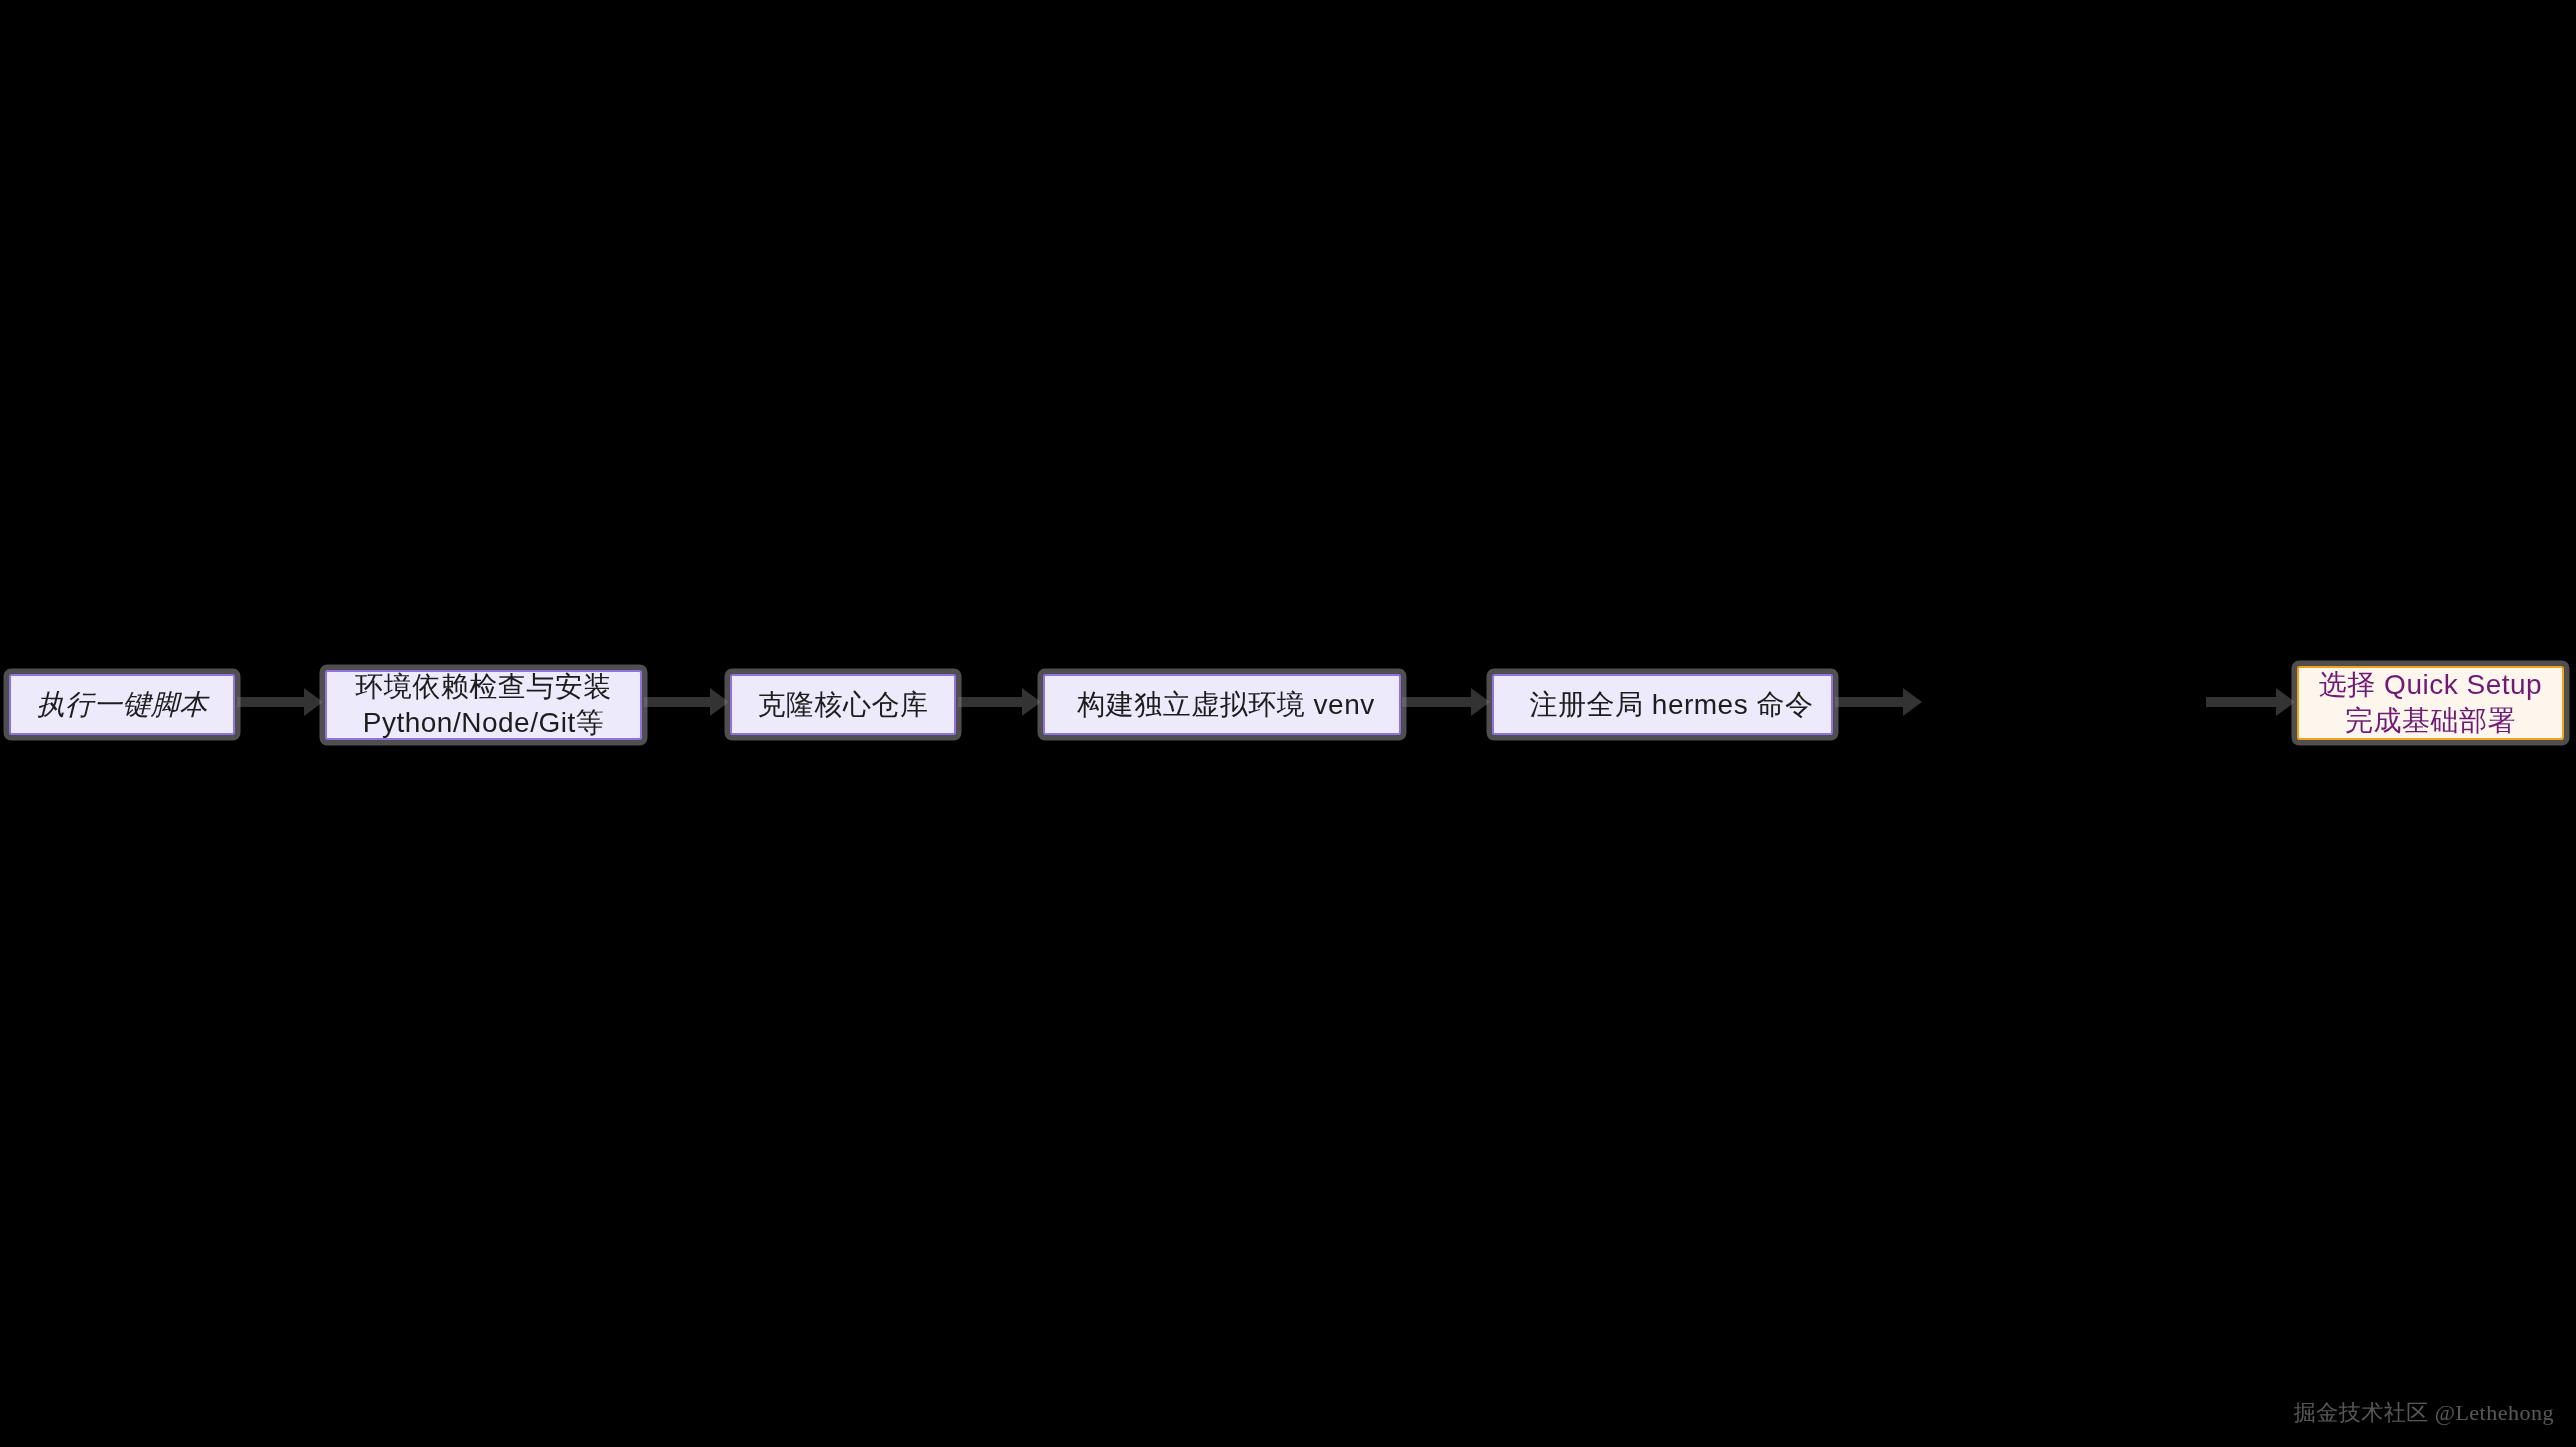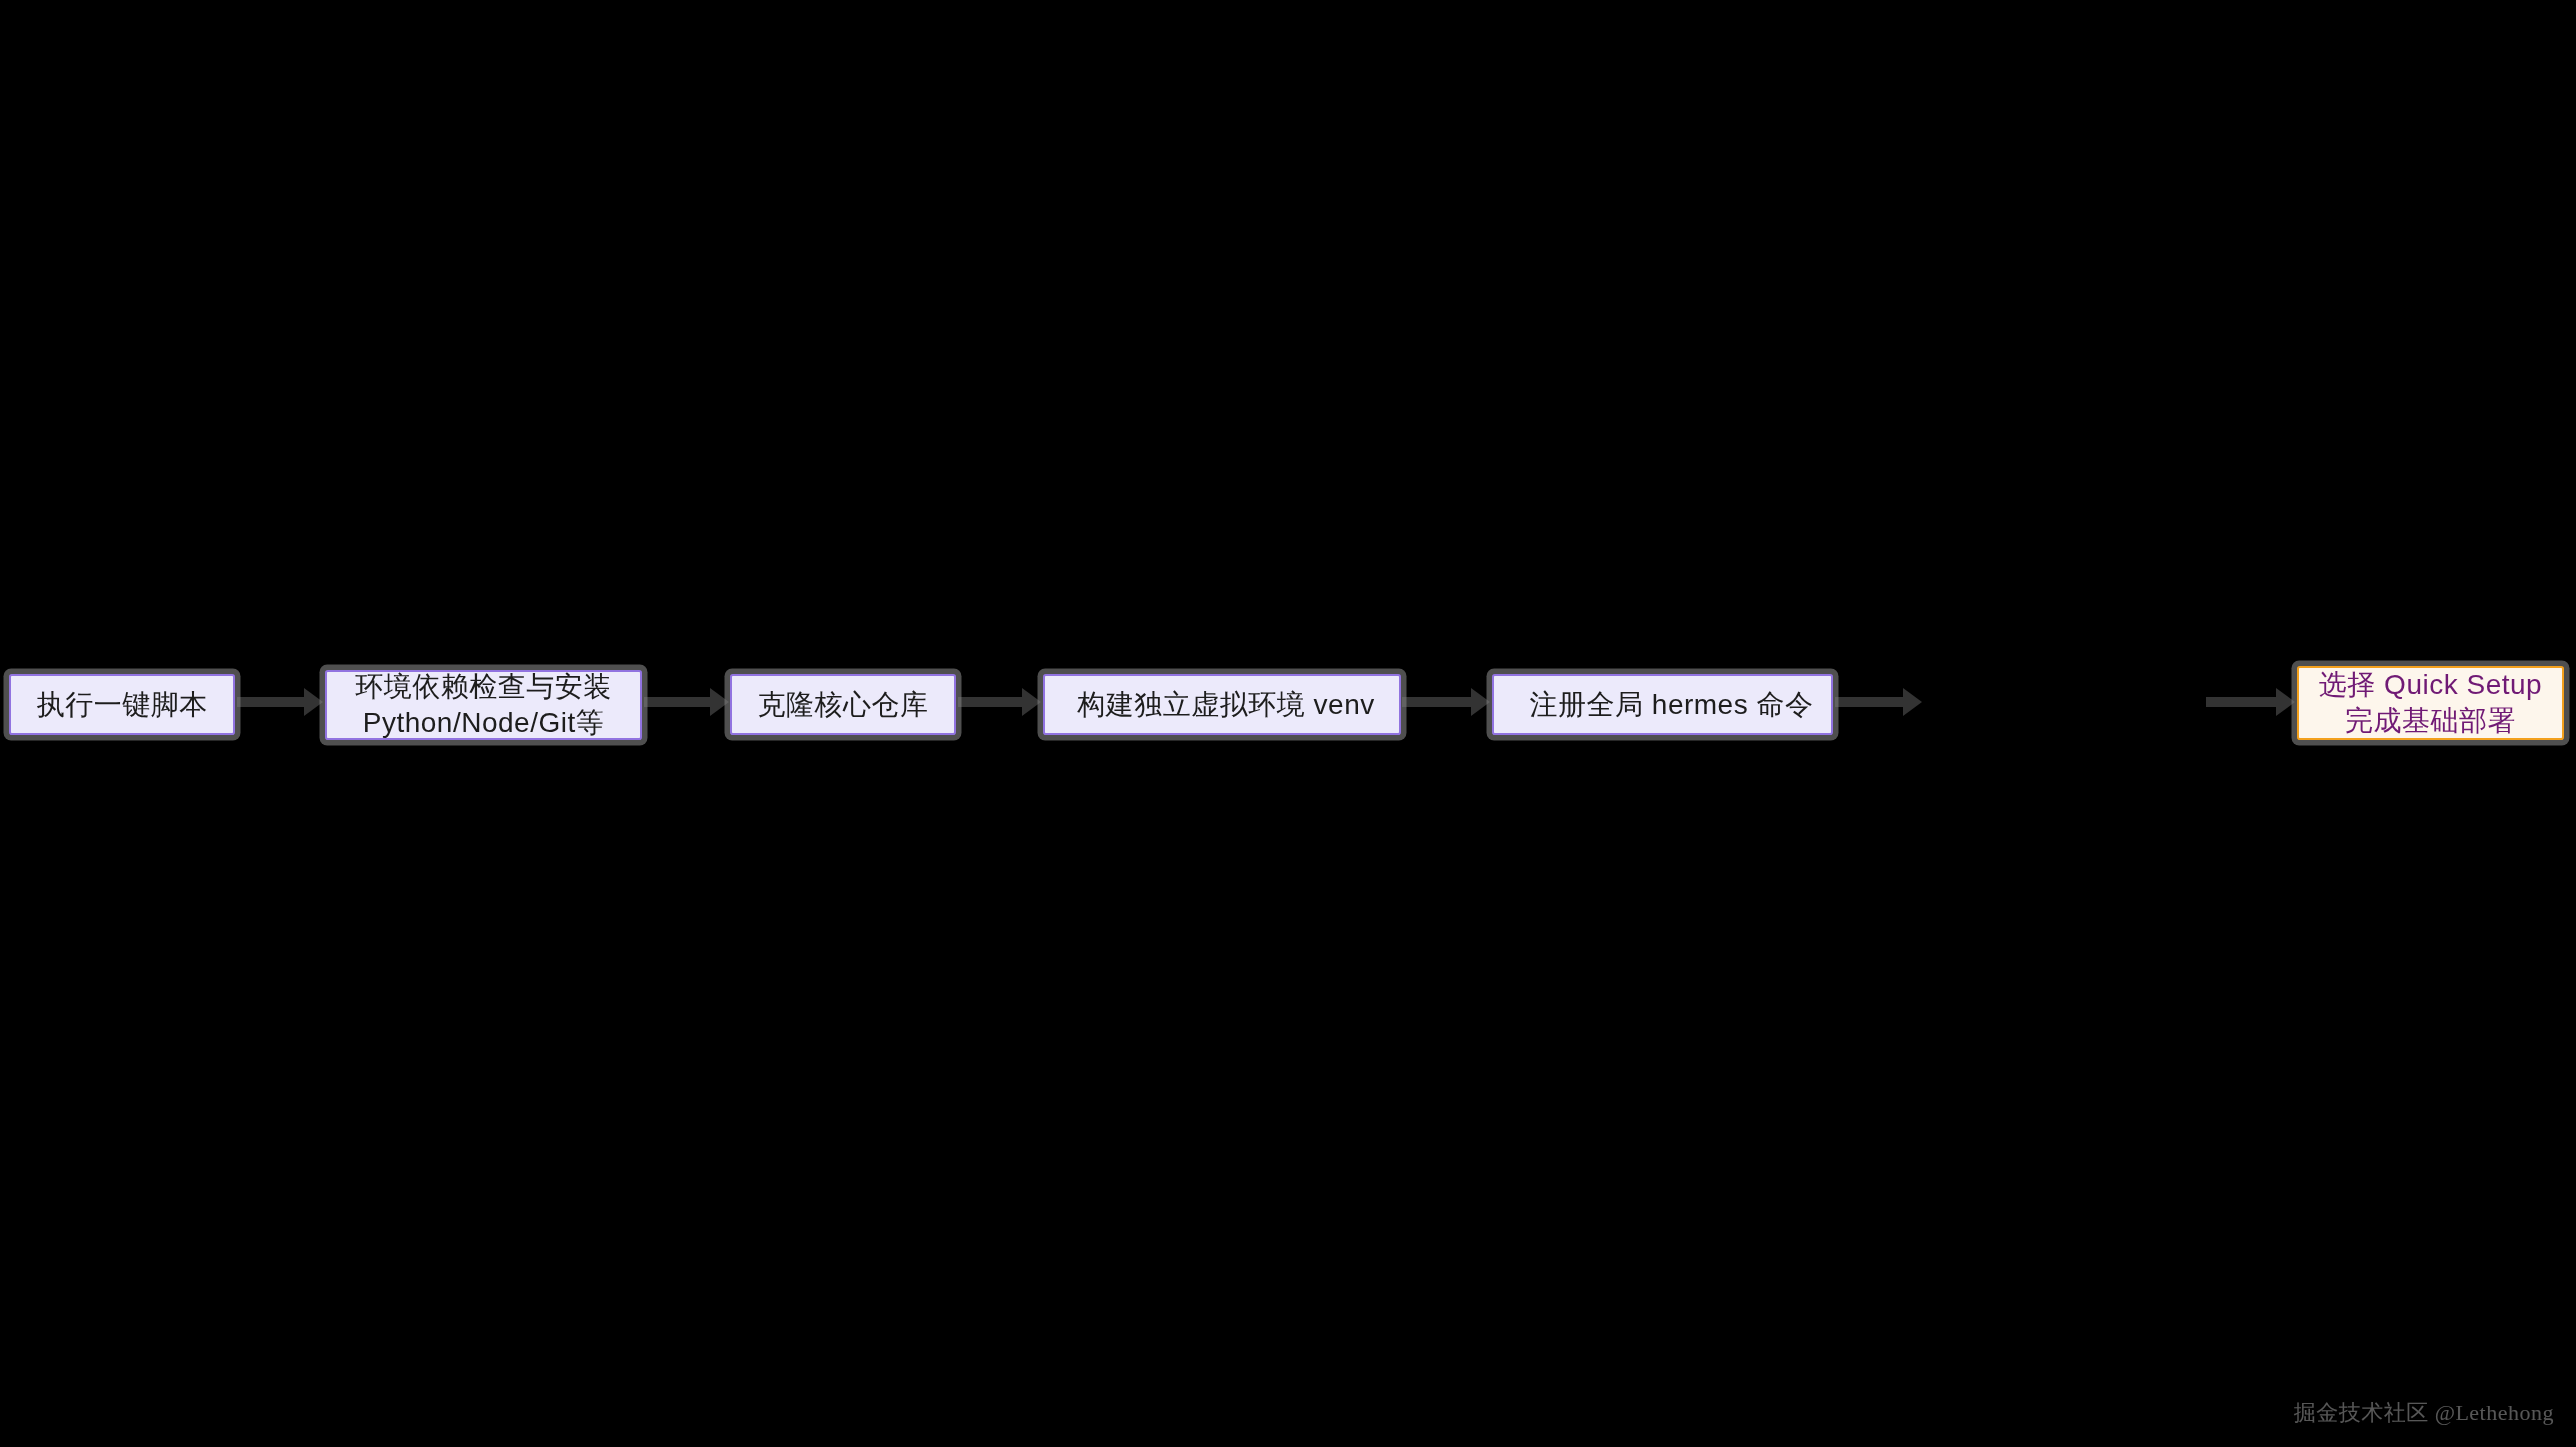--- a/index.html
+++ b/index.html
@@ -109,21 +109,21 @@
       <div class="edge-head"></div>
     </div>
     <div class="edge" style="left: 1835px; top: 704px; width: 87px;">
       <div class="edge-line"></div>
       <div class="edge-head"></div>
     </div>
     <div class="edge" style="left: 2206px; top: 704px; width: 89px;">
       <div class="edge-line"></div>
       <div class="edge-head"></div>
     </div>
-    <div class="node step" style="left: 9.2px; top: 674px; width: 226px; height: 61px;">执行一键脚本</div>
+    <div class="node step" style="left: 9.2px; top: 674px; width: 226px; height: 61px; font-style: italic;">执行一键脚本</div>
     <div class="node step" style="left: 325px; top: 670px; width: 317px; height: 70px;">环境依赖检查与安装
 Python/Node/Git等</div>
     <div class="node step" style="left: 730px; top: 674px; width: 226px; height: 61px;">克隆核心仓库</div>
     <div class="node step" style="left: 1043px; top: 674px; width: 358px; height: 61px; padding-left: 8px;">构建独立虚拟环境 venv</div>
     <div class="node step" style="left: 1492px; top: 674px; width: 341px; height: 61px; padding-left: 18px;">注册全局 hermes 命令</div>
     <div class="node final" style="left: 2297px; top: 666px; width: 267px; height: 74px;">选择 Quick Setup
 完成基础部署</div>
   </div>
 
 <div id="watermark">掘金技术社区 @Lethehong</div>

